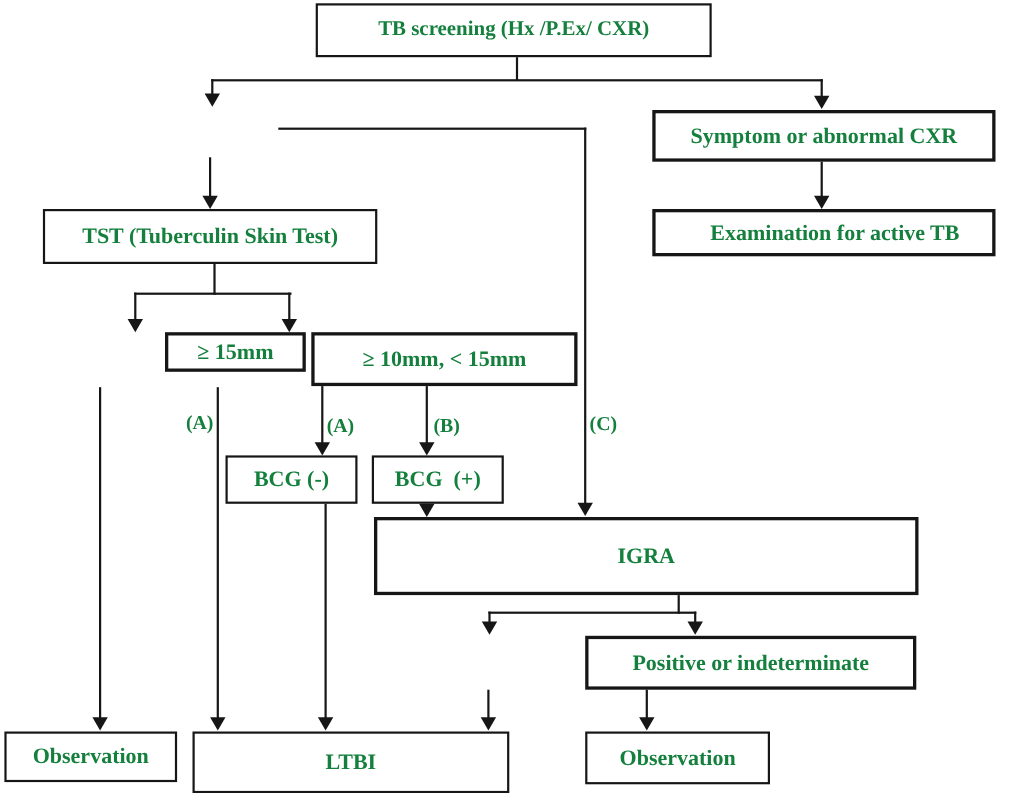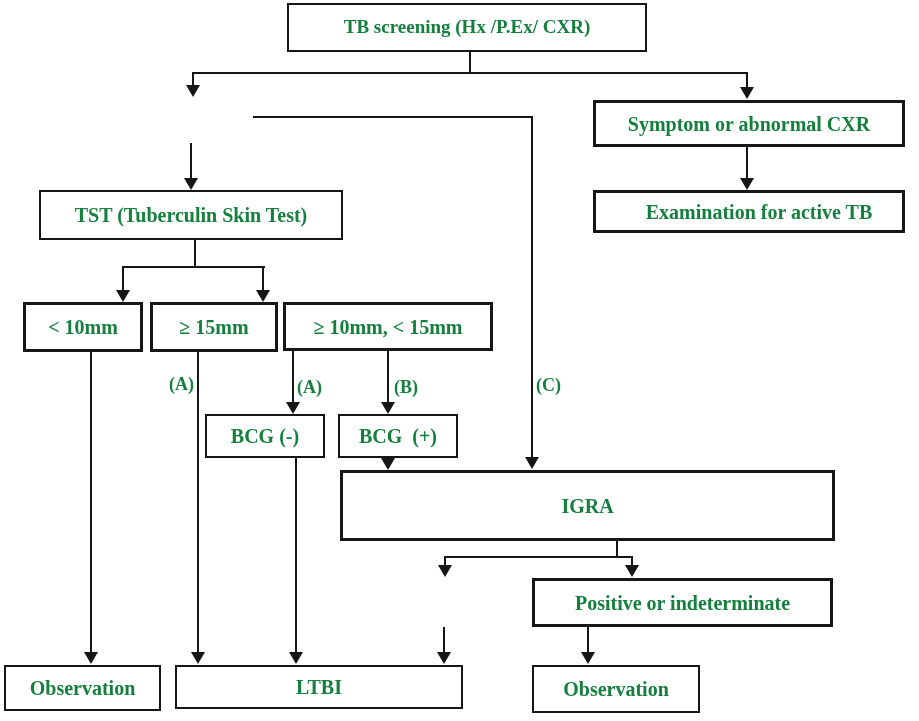--- a/index.html
+++ b/index.html
@@ -61,42 +61,41 @@
 
   <div class="box" style="left:287px; top:3px; width:360px; height:49px; font-size:19px;">TB screening (Hx /P.Ex/ CXR)</div>
 
 
   <div class="box thick" style="left:593px; top:100px; width:312px; height:47px;">Symptom or abnormal CXR</div>
 
   <div class="box thick" style="left:593px; top:190px; width:312px; height:43px;padding-left:20px;">Examination for active TB</div>
 
   <div class="box" style="left:27px; top:190px; width:304px; height:50px;margin-left:12px;">TST (Tuberculin Skin Test)</div>
 
-  <div class="box thick" style="left:23px; top:302px; width:120px; height:50px;">&lt; 10mm</div>
 
-  <div class="box thick" style="left:150px; top:302px; width:128px; height:50px;">≥ 15mm</div>
+  <div class="box thick" style="left:150px; top:302px; width:128px; height:36px;">≥ 15mm</div>
 
-  <div class="box thick" style="left:283px; top:302px; width:210px; height:49px;">≥ 10mm, &lt; 15mm</div>
+  <div class="box thick" style="left:283px; top:302px; width:242px; height:49px;">≥ 10mm, &lt; 15mm</div>
 
   <div class="box" style="left:338px; top:414px; width:120px; height:44px;">BCG  (+)</div>
 
   <div class="box" style="left:205px; top:414px; width:120px; height:44px;">BCG (-)</div>
 
   <div class="box thick" style="left:340px; top:470px; width:495px; height:71px;">
     <div class="igra-inner">
       <span>IGRA</span>
     </div>
   </div>
 
 
   <div class="box thick" style="left:532px; top:578px; width:301px; height:49px;">Positive or indeterminate</div>
 
   <div class="box" style="left:4px; top:665px; width:157px; height:46px;">Observation</div>
 
-  <div class="box" style="left:175px; top:665px; width:288px; height:44px;">LTBI</div>
+  <div class="box" style="left:175px; top:665px; width:288px; height:56px;">LTBI</div>
 
   <div class="box" style="left:532px; top:665px; width:168px; height:48px;">Observation</div>
 
   <div class="vl" style="left:469px; top:52px; height:21px;"></div>
   <div class="hl" style="left:192px; top:72px; width:556px;"></div>
   <div class="vl" style="left:192px; top:72px; height:14px;"></div>
   <div class="ah" style="left:186px; top:85px;"></div>
   <div class="vl" style="left:746px; top:72px; height:16px;"></div>
   <div class="ah" style="left:740px; top:87px;"></div>
 

